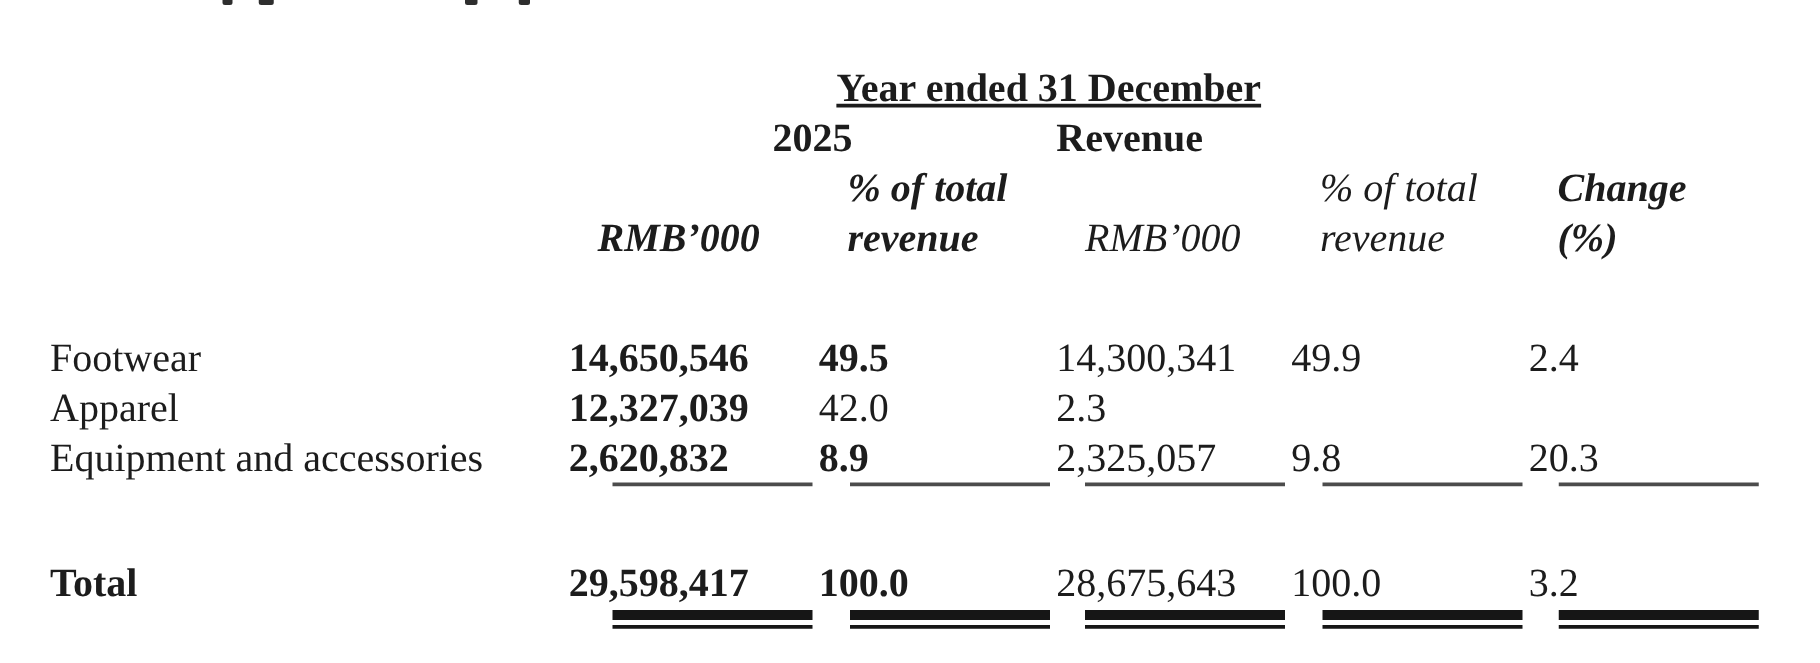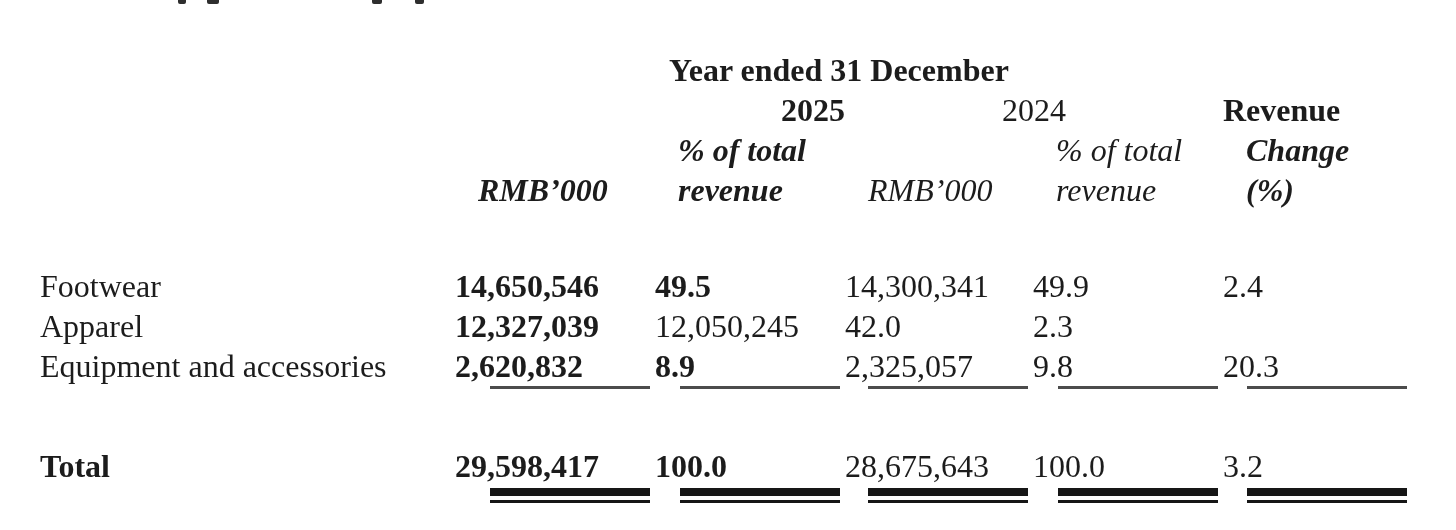--- a/index.html
+++ b/index.html
@@ -29,21 +29,21 @@
   .tbl { position: absolute; top: 0; left: 0; width: 1412px; }
   .row {
     display: grid;
     grid-template-columns: 455px 200px 190px 188px 190px 189px;
     align-items: baseline;
   }
   .c { white-space: nowrap; }
   .num, .rcell { padding-right: 5px; }
   .lbl { text-align: left; padding-left: 40px; }
 
-  .r-title { margin-top: 50px; height: 40px; line-height: 40px; }
+  .r-title { margin-top: 50px; height: 40px; line-height: 40px; text-decoration: underline; }
   .r-years { height: 40px; line-height: 40px; }
   .r-sub   { height: 40px; line-height: 40px; padding-left: 23px; }
   .r-data  { height: 40px; line-height: 40px; }
   .r-total { margin-top: 56px; height: 36px; line-height: 36px; }
 
   .title-span { grid-column: 2 / 6; text-align: center; font-weight: bold; }
   .b  { font-weight: bold; }
   .bi { font-weight: bold; font-style: italic; }
   .i  { font-style: italic; }
 
@@ -78,22 +78,21 @@
   <div class="tbl">
 
     <div class="row r-title">
       <div class="c lbl"></div>
       <div class="c title-span">Year ended 31 December</div>
       <div class="c rcell"></div>
     </div>
 
     <div class="row r-years">
       <div class="c lbl"></div>
-      <div class="c b" style="grid-column: 2 / 4; text-align: right;">2025</div>
-      <div class="c" style="grid-column: 4 / 6; text-align: center;">2024</div>
+      <div class="c b" style="grid-column: 2 / 4; text-align: center;">2025</div>
       <div class="c rcell b">Revenue</div>
     </div>
 
     <div class="row r-sub">
       <div class="c lbl"></div>
       <div class="c rcell"></div>
       <div class="c rcell bi">% of total</div>
       <div class="c rcell"></div>
       <div class="c rcell i">% of total</div>
       <div class="c rcell bi">Change</div>
@@ -115,21 +114,20 @@
       <div class="c num b">14,650,546</div>
       <div class="c num b">49.5</div>
       <div class="c num">14,300,341</div>
       <div class="c num">49.9</div>
       <div class="c num">2.4</div>
     </div>
 
     <div class="row r-data">
       <div class="c lbl">Apparel</div>
       <div class="c num b">12,327,039</div>
-      <div class="c num">12,050,245</div>
       <div class="c num">42.0</div>
       <div class="c num">2.3</div>
     </div>
 
     <div class="row r-data">
       <div class="c lbl">Equipment and accessories</div>
       <div class="c num b">2,620,832</div>
       <div class="c num b">8.9</div>
       <div class="c num">2,325,057</div>
       <div class="c num">9.8</div>

